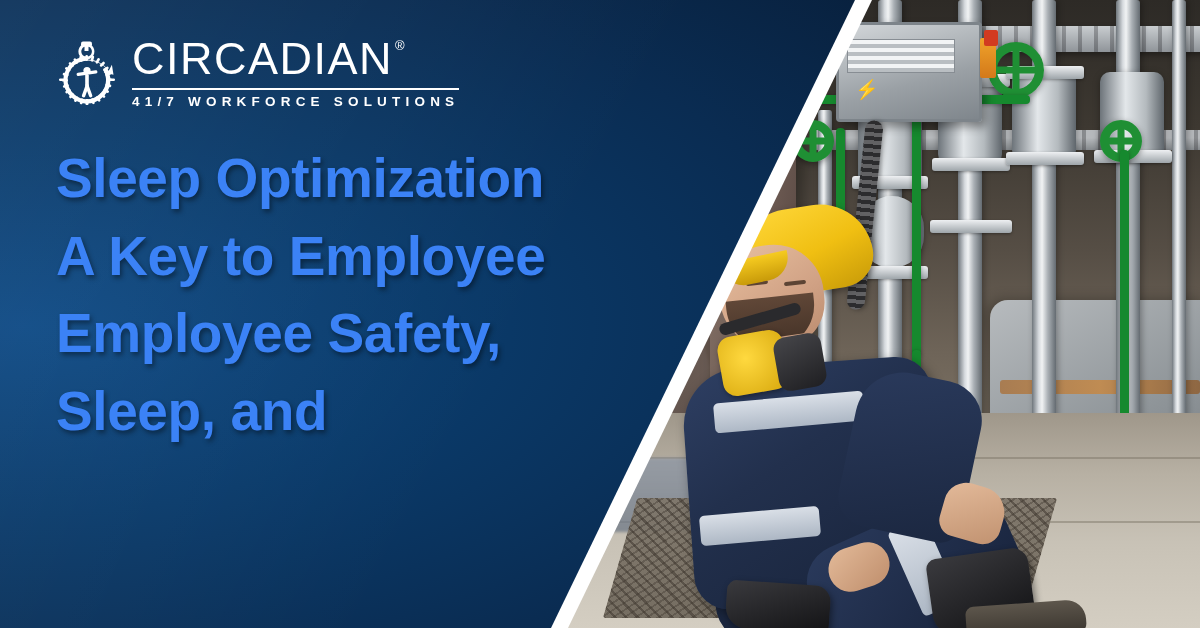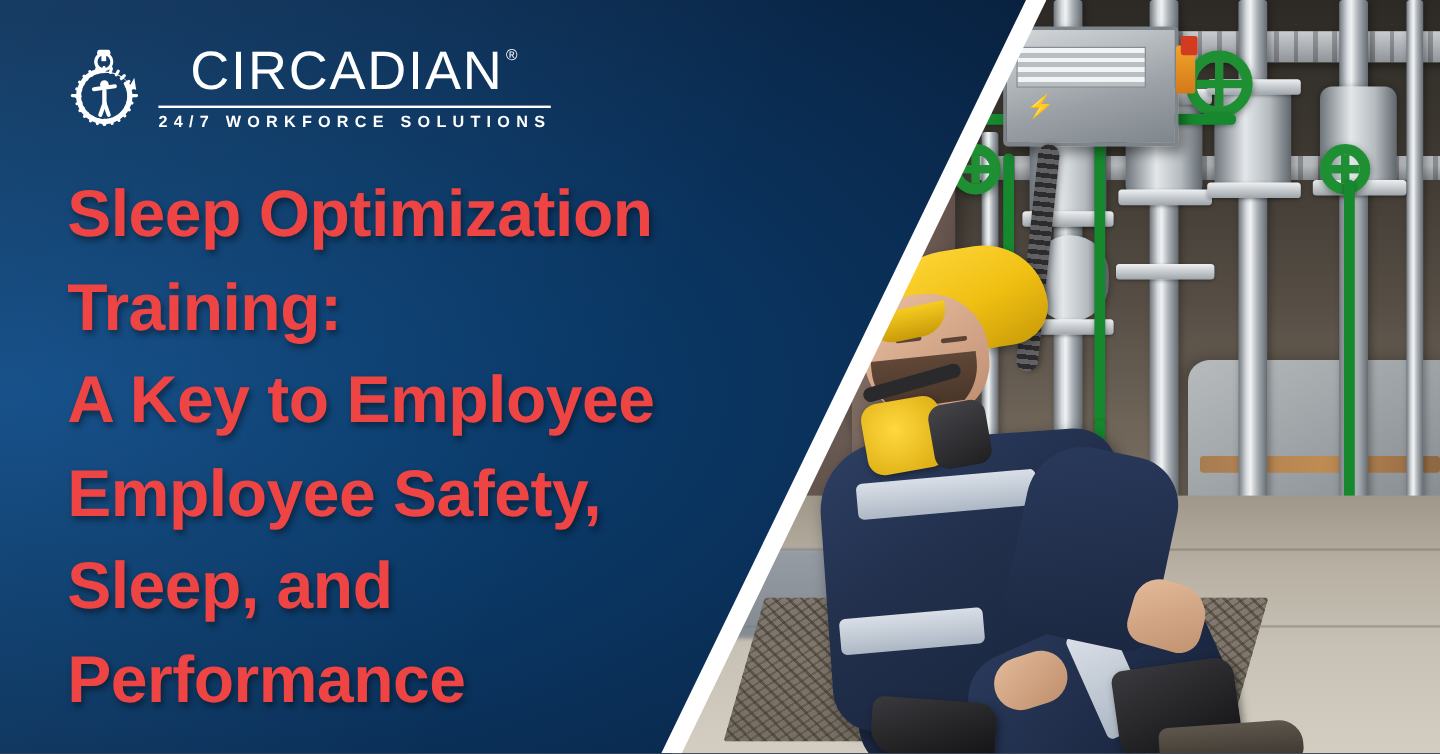--- a/index.html
+++ b/index.html
@@ -346,21 +346,21 @@
   }
 
   
   .content{ position:absolute; left:0; top:0; width:700px; height:628px; }
 
   .logo{
     position:absolute; left:56px; top:36px;
     display:flex; align-items:center; gap:14px;
   }
   .logo-mark{ width:62px; height:66px; flex:none; }
-  .logo-type{ display:flex; flex-direction:column;align-items:center; }
+  .logo-type{ display:flex; flex-direction:column; }
   .logo-word{
     display:flex; align-items:flex-start;
     color:#ffffff;
     font-size:45px; line-height:1;
     letter-spacing:1.5px;
     font-weight:400;
   }
   .logo-reg{ font-size:13px; line-height:1; margin-top:3px; margin-left:2px; }
   .logo-rule{
     height:2px; background:#ffffff; margin:7px 0 4px 0; width:100%;
@@ -369,21 +369,21 @@
     color:#ffffff;
     font-size:13.5px;
     letter-spacing:5.2px;
     font-weight:bold;
     white-space:nowrap;
   }
 
   .headline{
     position:absolute; left:56px; top:140px;
     width:600px;
-    color:#ef4444;
+    color:#3b82f6;
     font-size:55px;
     font-weight:bold;
     line-height:1.41;
     letter-spacing:-0.4px;
     text-shadow:2px 3px 5px rgba(0,0,0,.42);
   }
   .headline .l{ display:block; white-space:nowrap; }
 </style>
 </head>
 <body>
@@ -557,27 +557,25 @@
           <rect x="29.4" y="44" width="3.4" height="14" rx="1.6" transform="rotate(20 31 46)"></rect>
           <rect x="29.4" y="44" width="3.4" height="14" rx="1.6" transform="rotate(-20 31 46)"></rect>
         </g>
       </svg>
       <div class="logo-type">
         <div class="logo-word">
           <span>CIRCADIAN</span>
           <span class="logo-reg">®</span>
         </div>
         <div class="logo-rule"></div>
-        <div class="logo-sub">24/7 WORKFORCE SOLUTIONS</div>
+        <div class="logo-sub">41/7 WORKFORCE SOLUTIONS</div>
       </div>
     </div>
 
     <h1 class="headline">
       <span class="l">Sleep Optimization</span>
-      <span class="l">Training:</span>
       <span class="l">A Key to Employee</span>
       <span class="l">Employee Safety,</span>
       <span class="l">Sleep, and</span>
-      <span class="l">Performance</span>
     </h1>
 
   </div>
 </div>
 
 </body></html>

